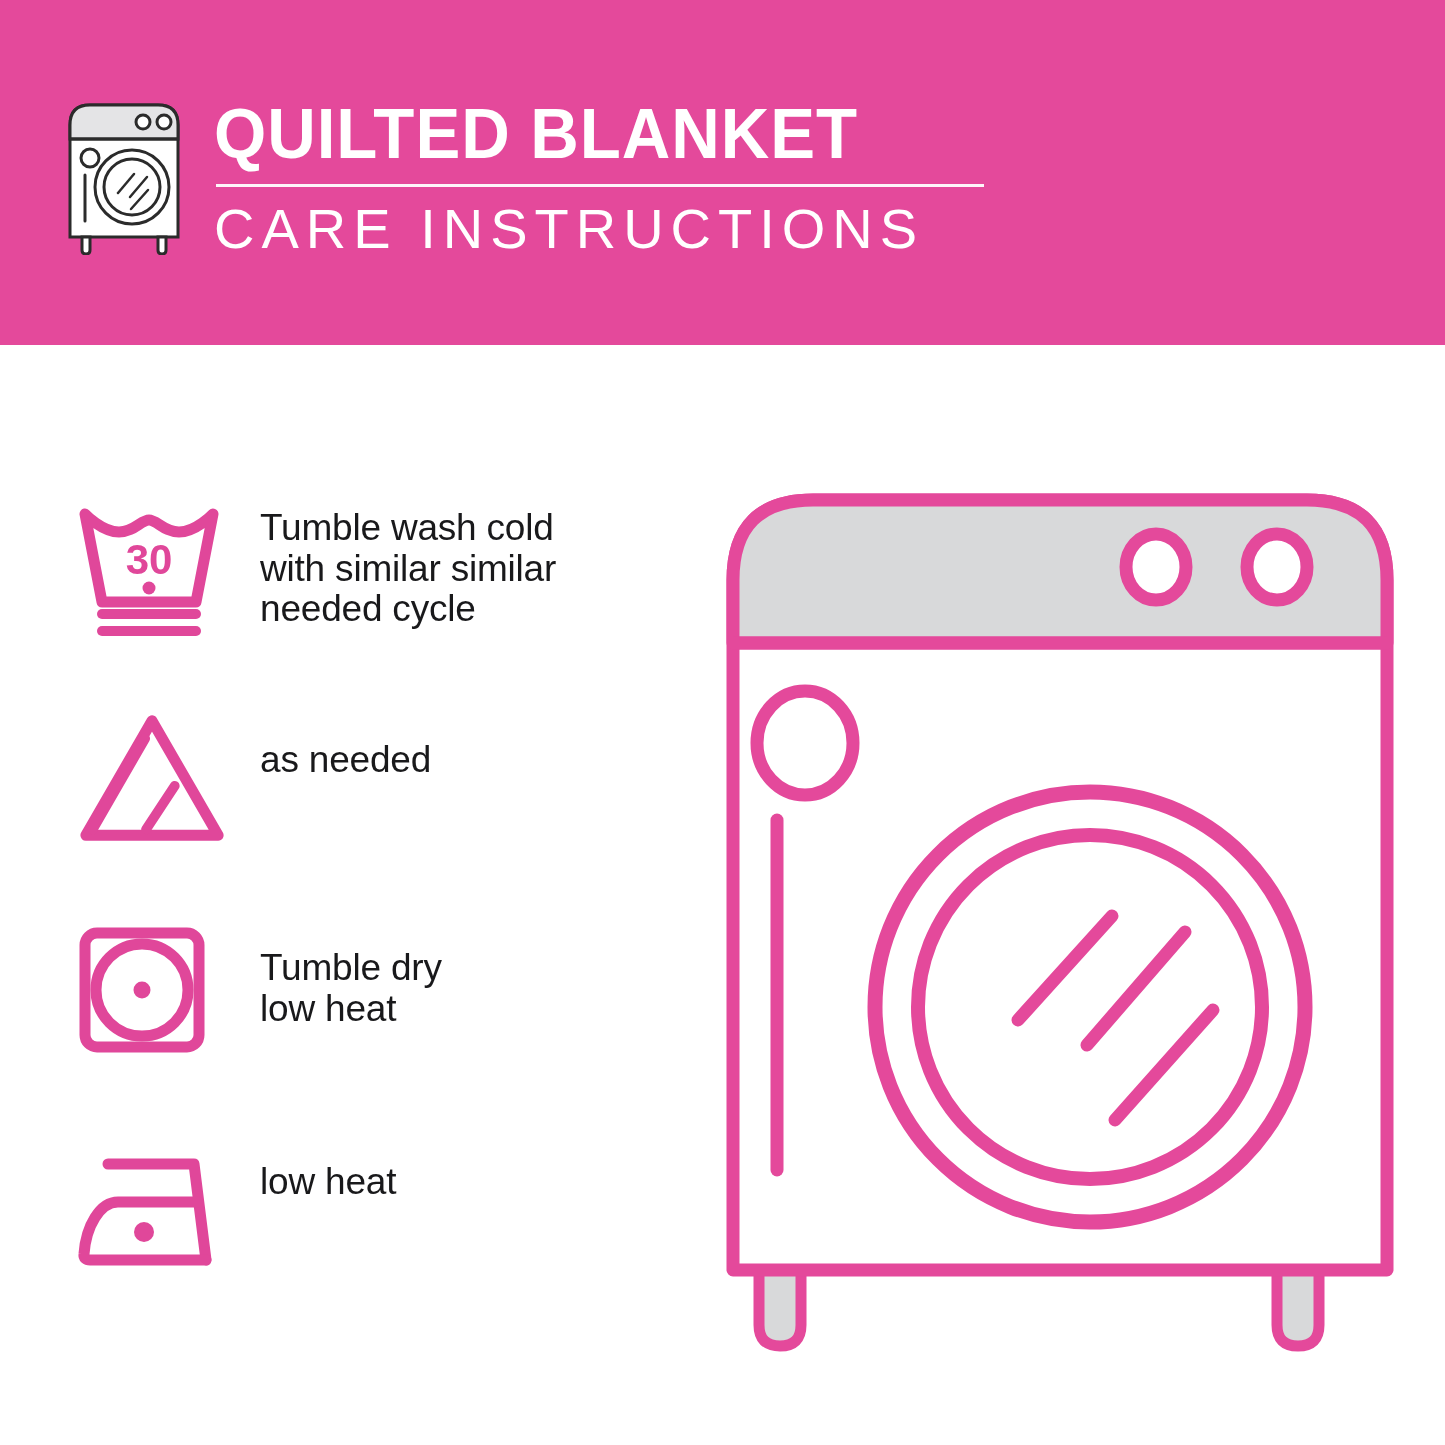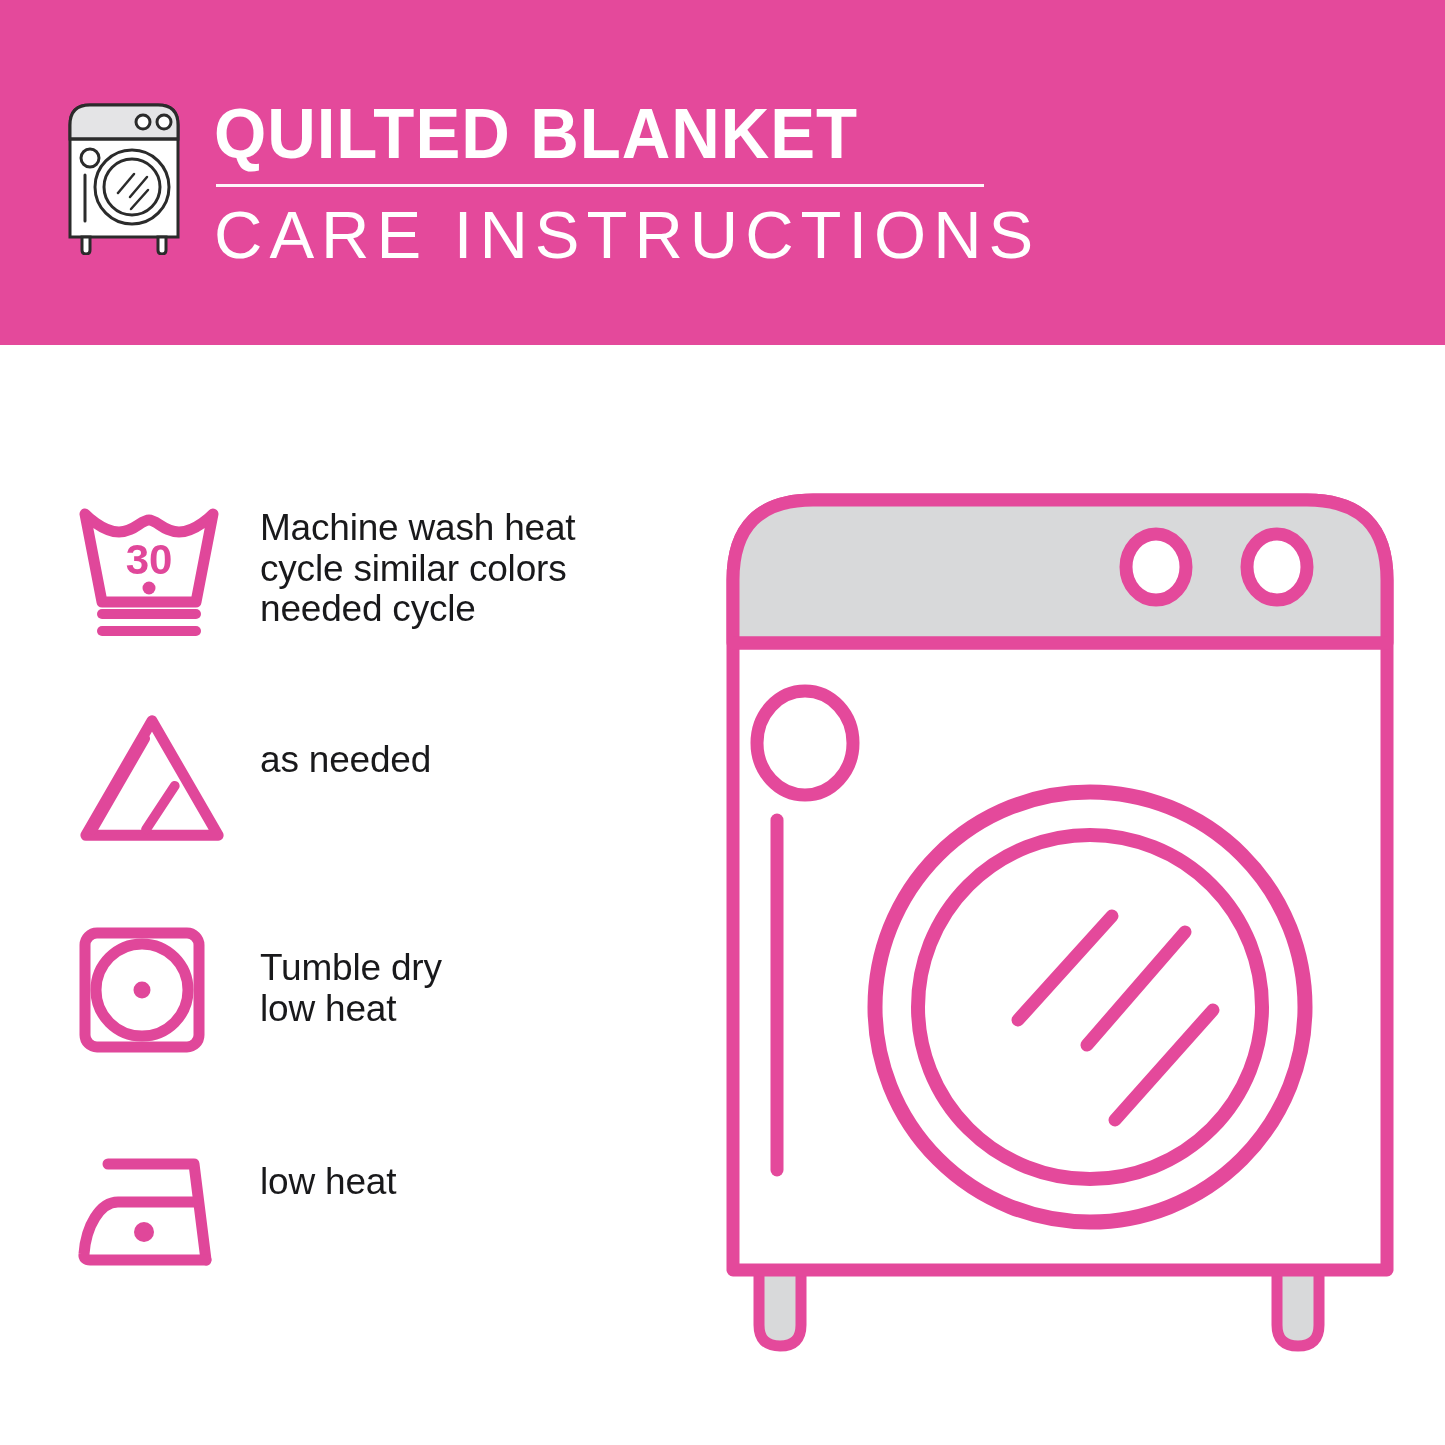--- a/index.html
+++ b/index.html
@@ -38,21 +38,21 @@
     transform-origin:left center;
   }
   #header-divider {
     width:768px; height:3px;
     background:#ffffff;
     margin:15px 0 14px 2px;
     opacity:0.95;
   }
   #header-title-sub {
     color:#ffffff;
-    font-size:67px;
+    font-size:56px;
     font-weight:400;
     line-height:1.0;
     letter-spacing:7px;
     white-space:nowrap;
     font-family:"Liberation Sans Narrow","Liberation Sans", sans-serif;
   }
 
   
   #instructions-list {
     position:absolute;
@@ -152,22 +152,22 @@
 
         <line x1="30" y1="116" x2="124" y2="116" stroke="#e0479a" stroke-width="10" stroke-linecap="round"></line>
         <line x1="30" y1="133" x2="124" y2="133" stroke="#e0479a" stroke-width="10" stroke-linecap="round"></line>
 
         <text x="77" y="76" text-anchor="middle" font-family="Liberation Sans, sans-serif" font-size="42" font-weight="bold" fill="#e0479a">30</text>
 
         <circle cx="77" cy="90" r="6.5" fill="#e0479a"></circle>
       </svg>
     </div>
     <div class="instruction-text">
-      <span class="tline">Machine wash heat</span>
-      <span class="tline">cycle similar colors</span>
+      <span class="tline">Tumble wash cold</span>
+      <span class="tline">with similar similar</span>
       <span class="tline">needed cycle</span>
     </div>
   </div>
 
   <div class="instruction-row" id="row-bleach">
     <div class="instruction-symbol">
       <svg width="162" height="140" viewBox="0 0 162 140" fill="none" xmlns="http://www.w3.org/2000/svg">
         <path d="M81 12 L148 128 L14 128 Z" stroke="#e0479a" stroke-width="11" stroke-linejoin="round" fill="none"></path>
         <line x1="74" y1="30" x2="21" y2="122" stroke="#e0479a" stroke-width="10" stroke-linecap="round"></line>
         <line x1="104" y1="78" x2="75" y2="122" stroke="#e0479a" stroke-width="10" stroke-linecap="round"></line>

